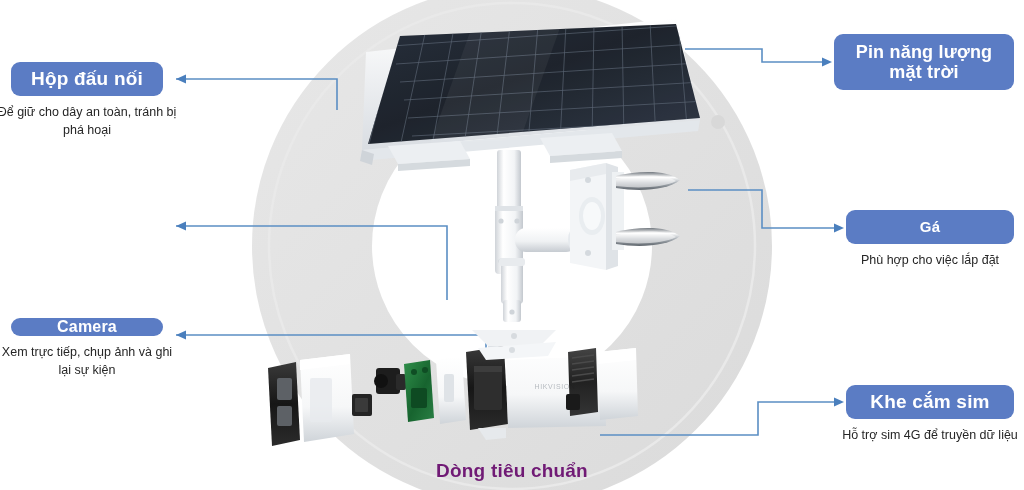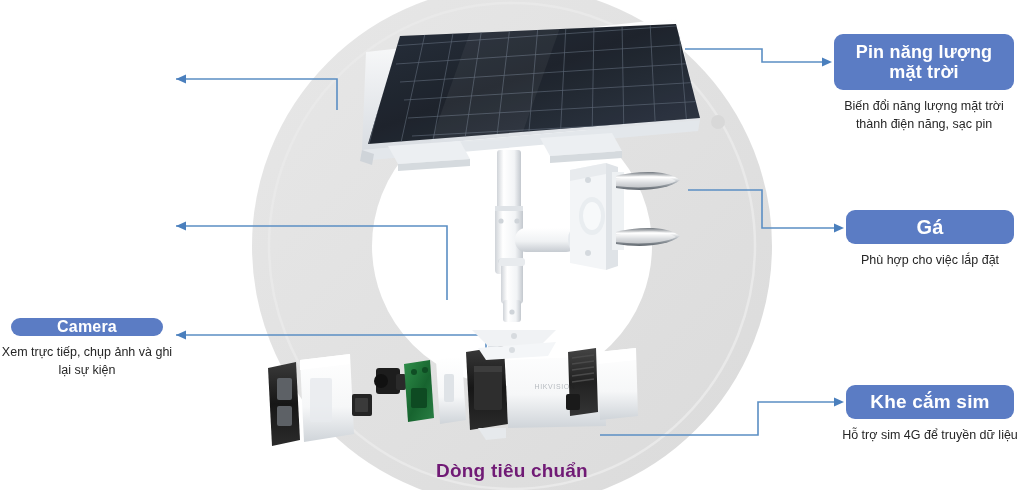--- a/index.html
+++ b/index.html
@@ -52,21 +52,21 @@
 
   #co-camera{left:11px;top:318px;width:152px;}
   #co-camera .cbox{width:152px;height:18px;font-size:16px;}
   #co-camera .cdesc{width:186px;margin-left:-17px;}
 
   #co-solar{left:834px;top:34px;width:180px;}
   #co-solar .cbox{width:180px;height:56px;font-size:18px;padding:8px 8px;}
   #co-solar .cdesc{width:180px;}
 
   #co-mount{left:846px;top:210px;width:168px;}
-  #co-mount .cbox{width:168px;height:34px;font-size:20px;}
+  #co-mount .cbox{width:168px;height:34px;font-size:15px;}
   #co-mount .cdesc{width:180px;margin-left:-6px;}
 
   #co-sim{left:846px;top:385px;width:168px;}
   #co-sim .cbox{width:168px;height:34px;font-size:19px;}
   #co-sim .cdesc{width:186px;margin-left:-9px;}
 
   
   #caption{
     position:absolute;
     left:0;top:460px;width:1024px;
@@ -324,30 +324,33 @@
       <path d="M598,352 L636,348 L638,416 L600,420 Z" fill="url(#bodyGrad)"></path>
       <path d="M598,352 L636,348 L636,360 L598,364 Z" fill="#ffffff"></path>
     </g>
 
     <g>
       <polygon points="478,348 556,342 548,356 486,360" fill="#f4f6f8"></polygon>
       <circle cx="512" cy="350" r="3" fill="#d9dde1"></circle>
     </g>
   </svg>
 
+  <div class="callout" id="co-junction">
+    <div class="cbox">Hộp đấu nối</div>
+    <div class="cdesc">Để giữ cho dây an toàn, tránh bị phá hoại</div>
+  </div>
 
 
   <div class="callout" id="co-camera">
     <div class="cbox">Camera</div>
     <div class="cdesc">Xem trực tiếp, chụp ảnh và ghi lại sự kiện</div>
   </div>
 
   <div class="callout" id="co-solar">
     <div class="cbox">Pin năng lượng mặt trời</div>
-    <div class="cdesc">Biến đổi năng lượng mặt trời thành điện năng, sạc pin</div>
   </div>
 
   <div class="callout" id="co-mount">
     <div class="cbox">Gá</div>
     <div class="cdesc">Phù hợp cho việc lắp đặt</div>
   </div>
 
   <div class="callout" id="co-sim">
     <div class="cbox">Khe cắm sim</div>
     <div class="cdesc">Hỗ trợ sim 4G để truyền dữ liệu</div>

